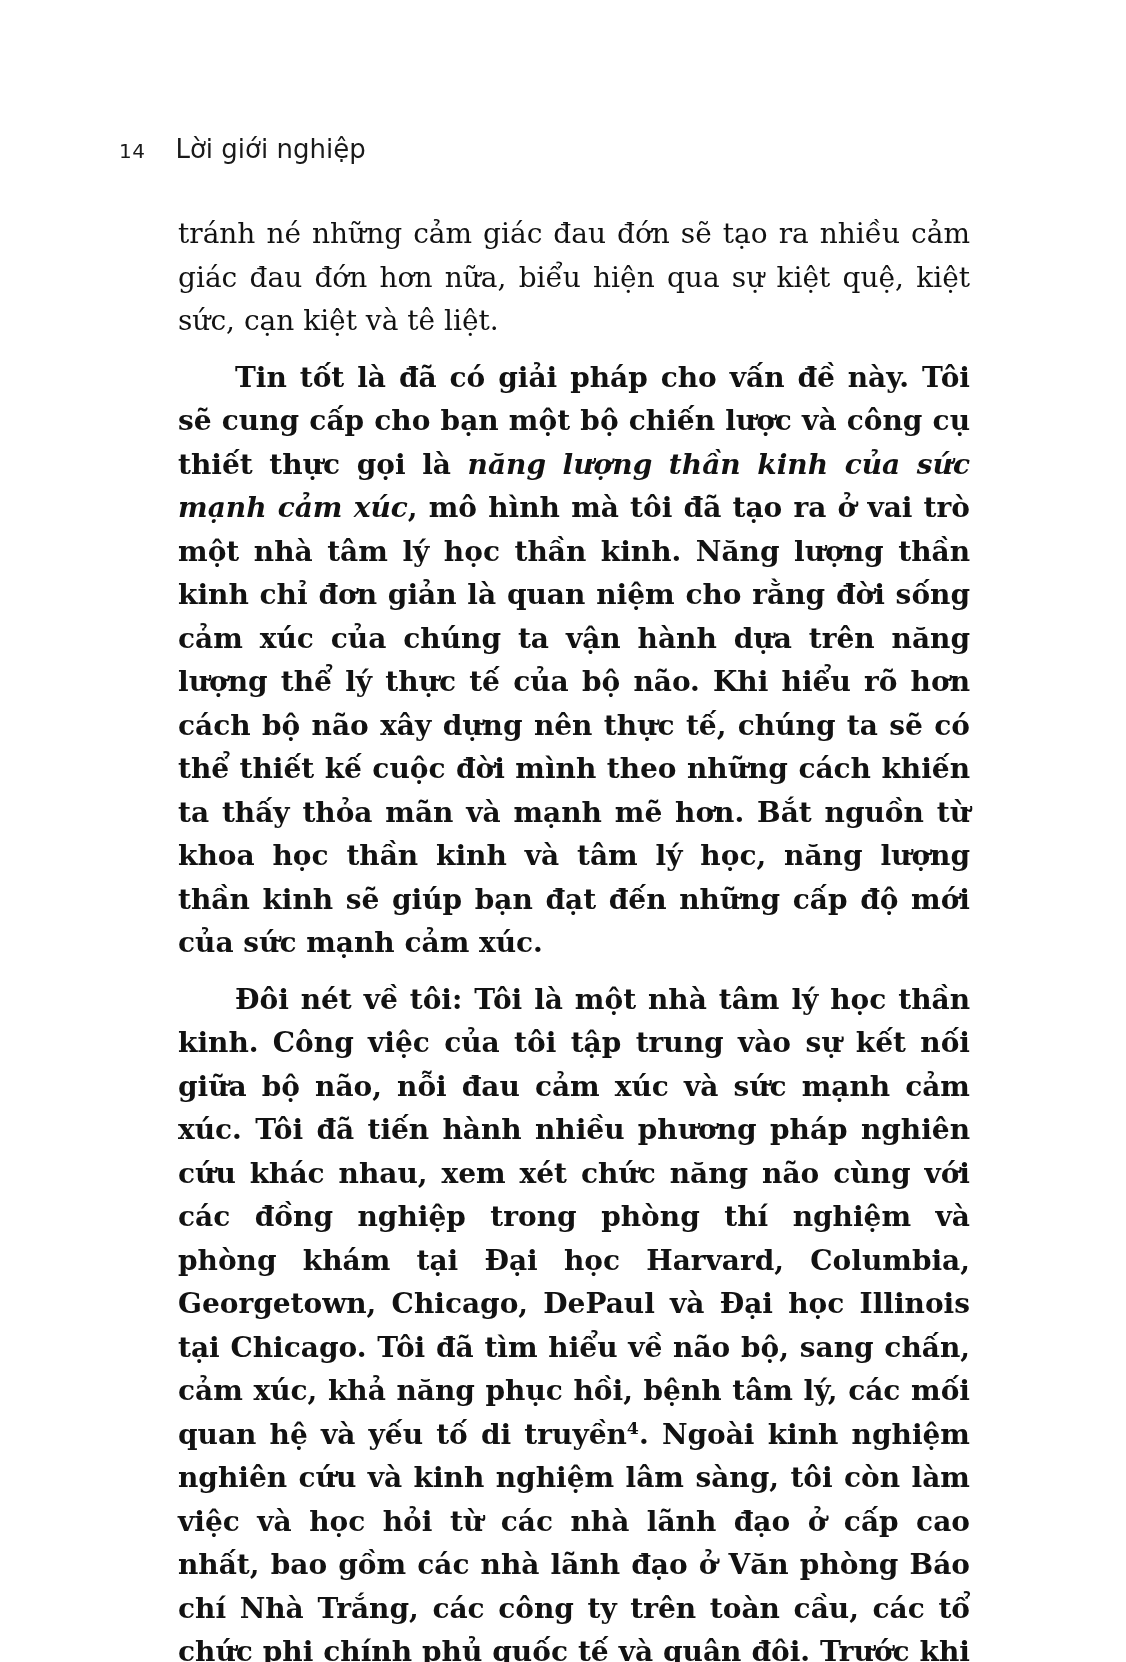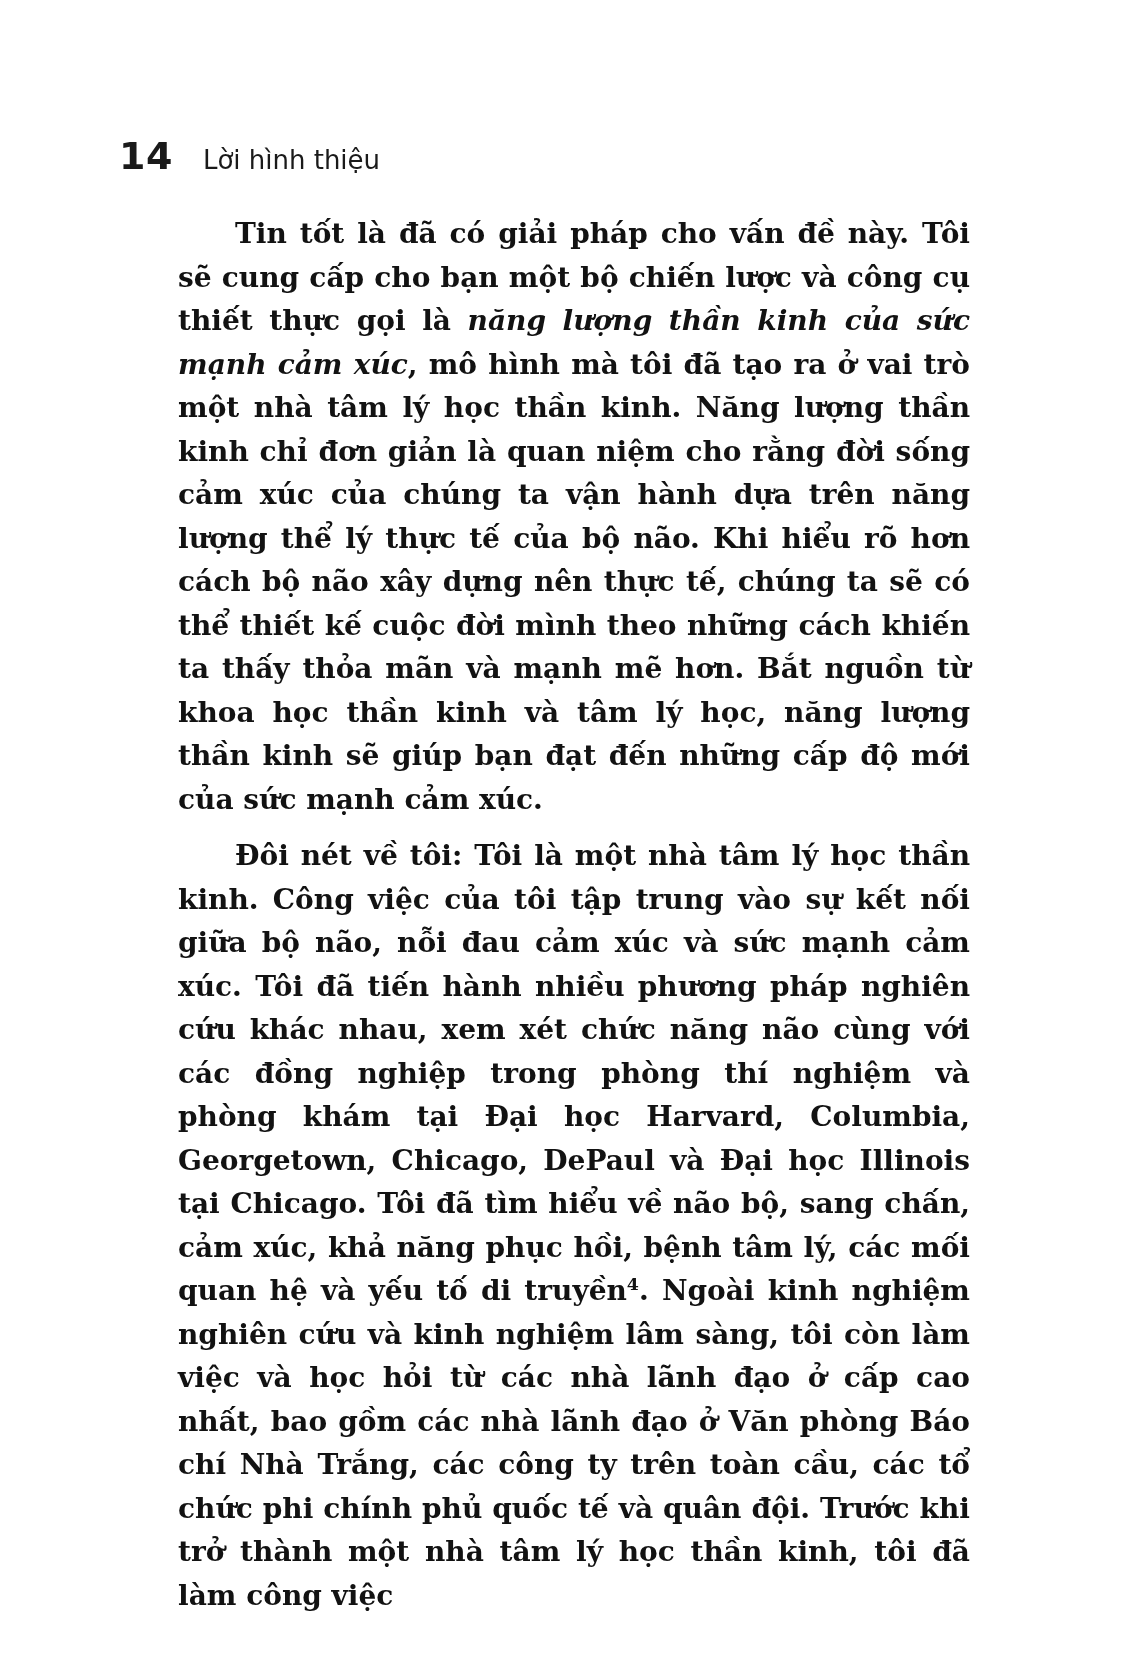--- a/index.html
+++ b/index.html
@@ -18,22 +18,22 @@
     position: absolute;
     left: 119px;
     top: 134px;
     display: flex;
     align-items: baseline;
     gap: 30px;
     font-family: "DejaVu Sans", "Liberation Sans", sans-serif;
     color: #1a1a1a;
   }
   .page-number {
-    font-size: 38px;
-    font-weight: 700;
+    font-size: 20px;
+    font-weight: 400;
     letter-spacing: 0.5px;
   }
   .running-title {
     font-size: 26px;
     font-weight: 400;
   }
   .body-text {
     position: absolute;
     left: 178px;
     top: 212px;
@@ -62,19 +62,20 @@
     font-size: 0.62em;
     line-height: 0;
     vertical-align: super;
   }
 </style>
 </head>
 <body>
 
 <header class="page-header">
   <span class="page-number">14</span>
-  <span class="running-title">Lời hình thiệu</span>
+  <span class="running-title">Lời giới nghiệp</span>
 </header>
 
 <main class="body-text">
+    <p><span>tránh né những cảm giác đau đớn sẽ tạo ra nhiều cảm giác đau đớn hơn nữa, biểu hiện qua sự kiệt quệ, kiệt sức, cạn kiệt và tê liệt.</span></p>
     <p class="indent"><span>Tin tốt là đã có giải pháp cho vấn đề này. Tôi sẽ cung cấp cho bạn một bộ chiến lược và công cụ thiết thực gọi là </span><em>năng lượng thần kinh của sức mạnh cảm xúc</em><span>, mô hình mà tôi đã tạo ra ở vai trò một nhà tâm lý học thần kinh. Năng lượng thần kinh chỉ đơn giản là quan niệm cho rằng đời sống cảm xúc của chúng ta vận hành dựa trên năng lượng thể lý thực tế của bộ não. Khi hiểu rõ hơn cách bộ não xây dựng nên thực tế, chúng ta sẽ có thể thiết kế cuộc đời mình theo những cách khiến ta thấy thỏa mãn và mạnh mẽ hơn. Bắt nguồn từ khoa học thần kinh và tâm lý học, năng lượng thần kinh sẽ giúp bạn đạt đến những cấp độ mới của sức mạnh cảm xúc.</span></p>
     <p class="indent"><span>Đôi nét về tôi: Tôi là một nhà tâm lý học thần kinh. Công việc của tôi tập trung vào sự kết nối giữa bộ não, nỗi đau cảm xúc và sức mạnh cảm xúc. Tôi đã tiến hành nhiều phương pháp nghiên cứu khác nhau, xem xét chức năng não cùng với các đồng nghiệp trong phòng thí nghiệm và phòng khám tại Đại học Harvard, Columbia, Georgetown, Chicago, DePaul và Đại học Illinois tại Chicago. Tôi đã tìm hiểu về não bộ, sang chấn, cảm xúc, khả năng phục hồi, bệnh tâm lý, các mối quan hệ và yếu tố di truyền</span><sup>4</sup><span>. Ngoài kinh nghiệm nghiên cứu và kinh nghiệm lâm sàng, tôi còn làm việc và học hỏi từ các nhà lãnh đạo ở cấp cao nhất, bao gồm các nhà lãnh đạo ở Văn phòng Báo chí Nhà Trắng, các công ty trên toàn cầu, các tổ chức phi chính phủ quốc tế và quân đội. Trước khi trở thành một nhà tâm lý học thần kinh, tôi đã làm công việc</span></p>
   </main>
 
 </body></html>

